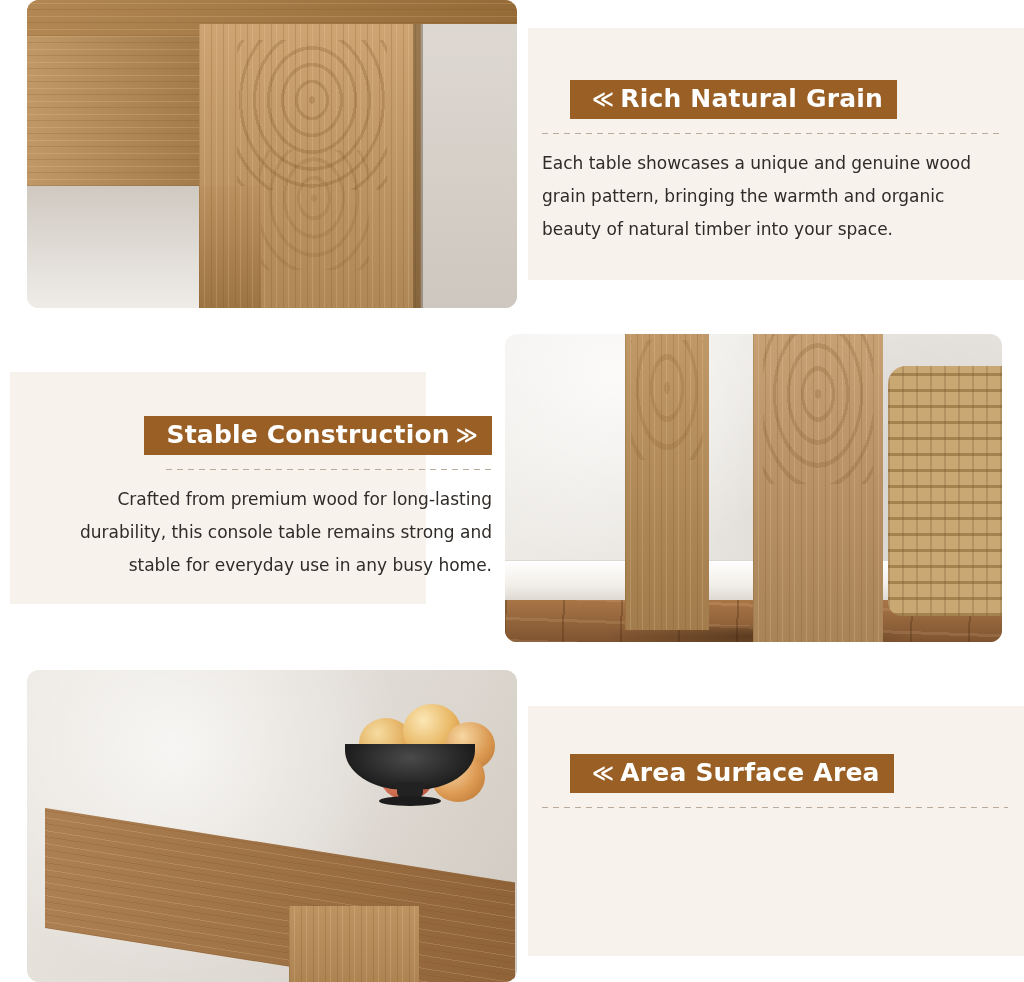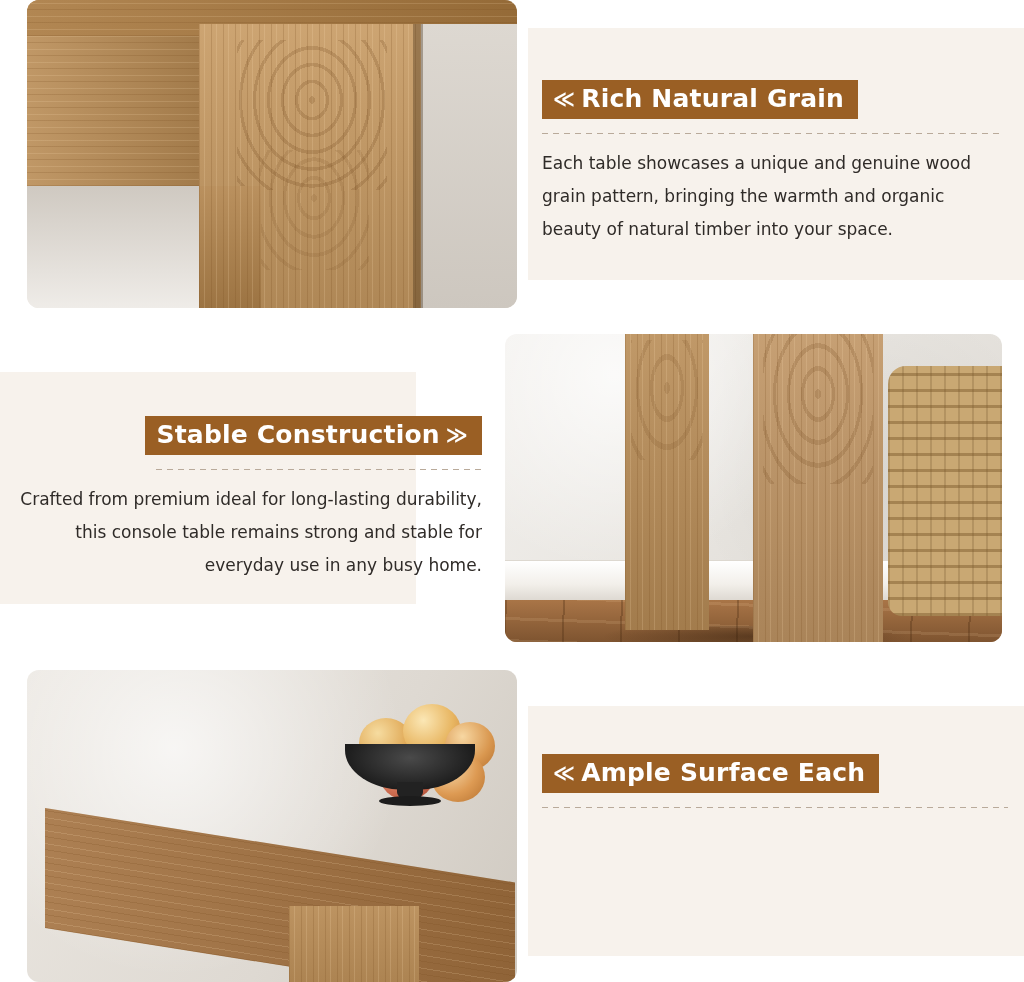--- a/index.html
+++ b/index.html
@@ -27,23 +27,24 @@
   .panel-inner {
     position: absolute;
   }
   .badge {
     display: inline-block;
     background: #9a5f24;
     color: #ffffff;
     font-weight: bold;
     font-size: 25px;
     letter-spacing: 0.2px;
-    padding: 6px 14px 8px 11px;
+    padding: 6px 14px 8px 22px;
     line-height: 1;
     white-space: nowrap;
+    margin-left: 28px;
   }
   .badge .chev {
     font-size: 21px;
     font-weight: bold;
     vertical-align: 1px;
   }
   .badge .chev.left { margin-right: 6px; }
   .badge .chev.right { margin-left: 6px; }
 
   .dashes {
@@ -240,46 +241,46 @@
     <div class="left-slab wood wood-h"></div>
     <div class="top-slab wood wood-h"></div>
     <div class="center-slab wood"></div>
     <div class="rings" style="left:210px; top:40px; width:150px; height:150px; opacity:0.55;"></div>
     <div class="rings" style="left:232px; top:150px; width:110px; height:120px; opacity:0.35;"></div>
     <div class="leg wood"></div>
     <div style="position:absolute; left:394px; top:24px; width:96px; height:284px; background:linear-gradient(180deg,#ddd8d1,#cdc7bf);"></div>
     <div style="position:absolute; left:386px; top:24px; width:10px; height:284px; background:rgba(60,40,18,0.35);"></div>
   </div>
 
-  <div class="panel" style="left:0px; top:372px; width:416px; height:232px;">
+  <div class="panel" style="left:10px; top:372px; width:416px; height:232px;">
     <div class="panel-inner" style="left:20px; top:44px; width:462px; text-align:right;">
       <div class="badge">
         <span>Stable Construction</span><span class="chev right">≫</span>
       </div>
       <div class="dashes" style="margin-left:auto; width:326px;"></div>
-      <div class="body-text">Crafted from premium ideal for long-lasting durability, this console table remains strong and stable for everyday use in any busy home.</div>
+      <div class="body-text">Crafted from premium wood for long-lasting durability, this console table remains strong and stable for everyday use in any busy home.</div>
     </div>
   </div>
 
   <div class="photo" id="photo-legs" style="left:505px; top:334px; width:497px; height:308px;">
     <div class="upper-wall wall-plaster"></div>
     <div class="baseboard"></div>
     <div class="floor"></div>
     <div class="shadow"></div>
     <div class="leg-a wood"></div>
     <div class="rings" style="left:126px; top:6px; width:72px; height:120px; opacity:0.40;"></div>
     <div class="leg-b wood"></div>
     <div class="rings" style="left:258px; top:0px; width:110px; height:150px; opacity:0.50;"></div>
     <div class="basket"></div>
   </div>
 
   <div class="panel" style="left:528px; top:706px; width:496px; height:250px;">
     <div class="panel-inner" style="left:14px; top:48px; width:466px;">
       <div class="badge">
-        <span class="chev left">≪</span><span>Ample Surface Each</span>
+        <span class="chev left">≪</span><span>Area Surface Area</span>
       </div>
       <div class="dashes"></div>
     </div>
   </div>
 
   <div class="photo" id="photo-top" style="left:27px; top:670px; width:490px; height:312px;">
     <div class="bg"></div>
 
     <div class="table-edge"></div>
     <div class="table-top wood wood-h"></div>

